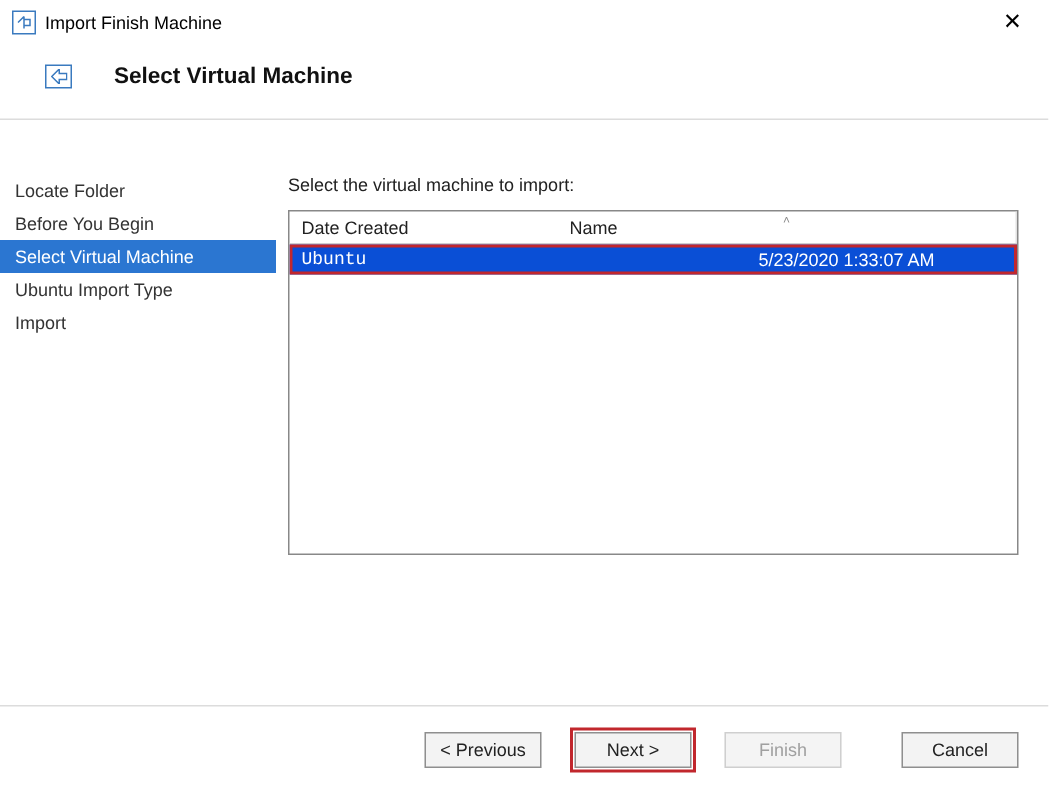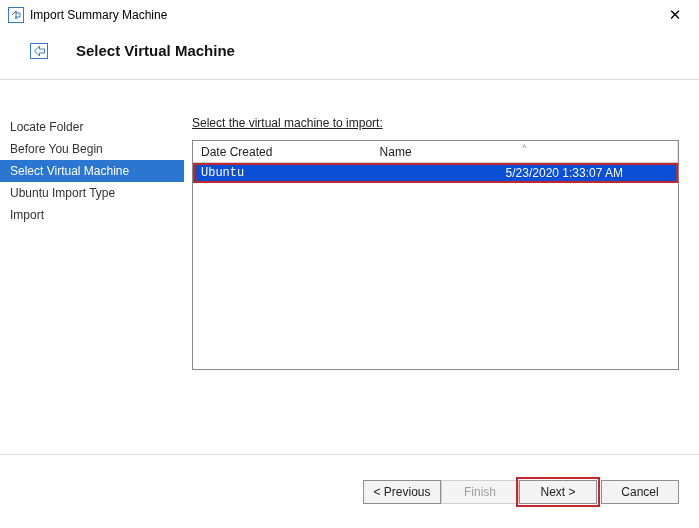--- a/index.html
+++ b/index.html
@@ -86,21 +86,20 @@
     color: #fff;
   }
   .content {
     flex: 1;
     padding: 10px 20px 10px 8px;
   }
   .content .instruction {
     font-size: 12px;
     color: #222;
     margin-bottom: 10px;
-    text-decoration: underline;
   }
   .vm-table {
     border: 1px solid #888;
     background: #fff;
     height: 230px;
     overflow: hidden;
   }
   .vm-table .thead {
     display: flex;
     height: 22px;
@@ -132,26 +131,26 @@
     background: #0a4fd6;
     color: #fff;
   }
   .vm-table .cell { padding: 1px 6px; }
   .cell-name { flex: 1.78; font-family: Liberation Mono, monospace; }
   .cell-date { flex: 1; }
   
   .footer {
     position: absolute;
     bottom: 0; left: 0; right: 0;
-    height: 74px;
+    height: 58px;
     border-top: 1px solid #dcdcdc;
     display: flex;
     align-items: center;
     justify-content: flex-end;
-    gap: 0;
+    gap: 22px;
     padding: 0 20px;
     background: #fff;
   }
   .btn {
     min-width: 78px;
     height: 24px;
     border: 1px solid #8f8f8f;
     background: #f3f3f3;
     font-size: 12px;
     color: #222;
@@ -163,32 +162,32 @@
   .btn.disabled {
     color: #a0a0a0;
     border-color: #cfcfcf;
     background: #f4f4f4;
     cursor: default;
   }
   .btn-highlight {
     outline: 2px solid #c1272d;
     outline-offset: 1px;
   }
-  .btn-cancel-wrap { margin-left: 4px; }
+  .btn-cancel-wrap { margin-left: 18px; }
 </style>
 </head>
 <body>
 
 <div class="titlebar">
   <span class="app-icon">
     <svg viewBox="0 0 10 10">
         <path d="M1 5 L5 1 M5 1 L5 3 L9 3 L9 7 L5 7 L5 9 Z" fill="none" stroke="#3a7abf" stroke-width="1"></path>
       </svg>
   </span>
-  <span class="title">Import Summary Machine</span>
+  <span class="title">Import Finish Machine</span>
   <span class="close">✕</span>
 </div>
 
 <div class="header">
   <span class="page-icon">
     <svg viewBox="0 0 10 10">
         <path d="M0 5 L5 0 L5 3 L10 3 L10 7 L5 7 L5 10 Z" fill="none" stroke="#3a7abf" stroke-width="1"></path>
       </svg>
   </span>
   <span class="page-title">Select Virtual Machine</span>
@@ -219,18 +218,18 @@
       <div class="row">
         <div class="cell cell-name">Ubuntu</div>
         <div class="cell cell-date">5/23/2020 1:33:07 AM</div>
       </div>
     </div>
   </div>
 </div>
 
 <div class="footer">
   <button class="btn">&lt; Previous</button>
+  <button class="btn btn-highlight">Next &gt;</button>
   <button class="btn disabled">Finish</button>
-  <button class="btn btn-highlight">Next &gt;</button>
   <span class="btn-cancel-wrap">
     <button class="btn">Cancel</button>
   </span>
 </div>
 
 </body></html>

